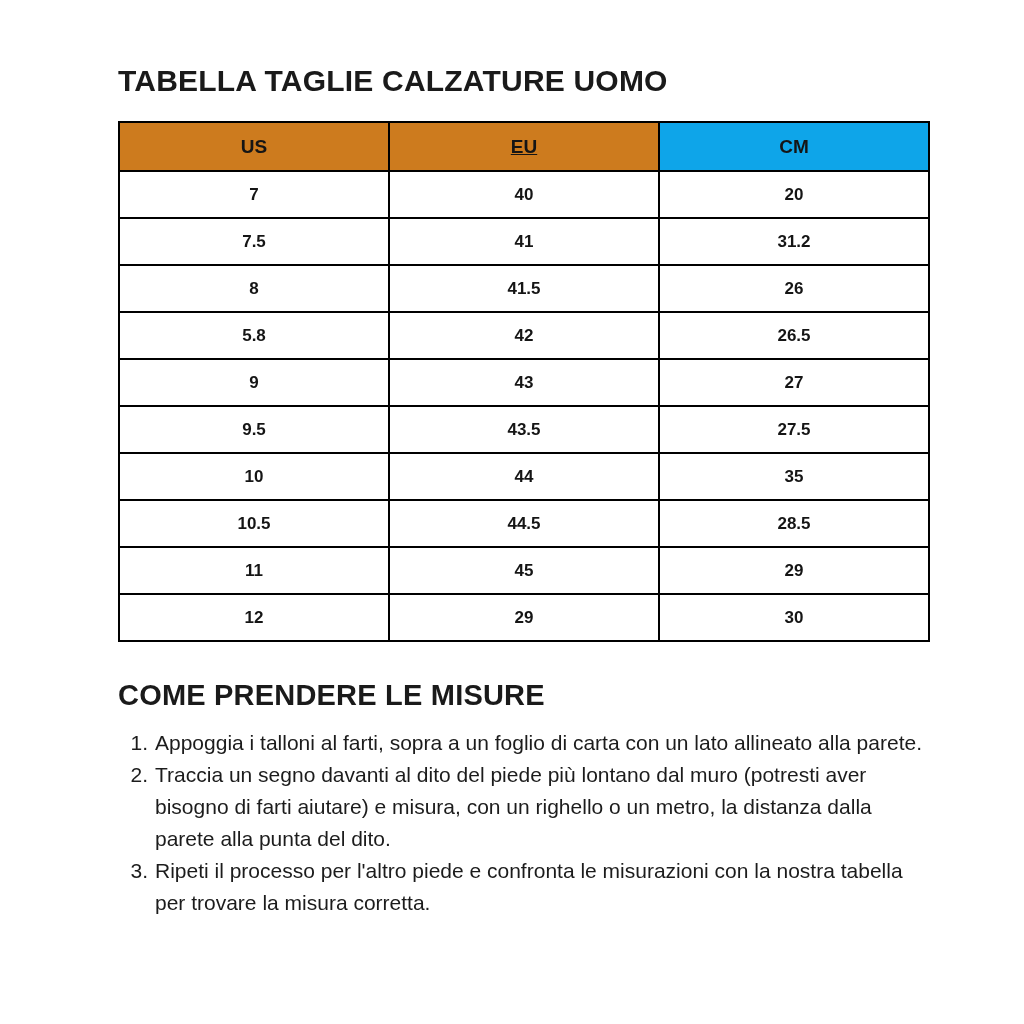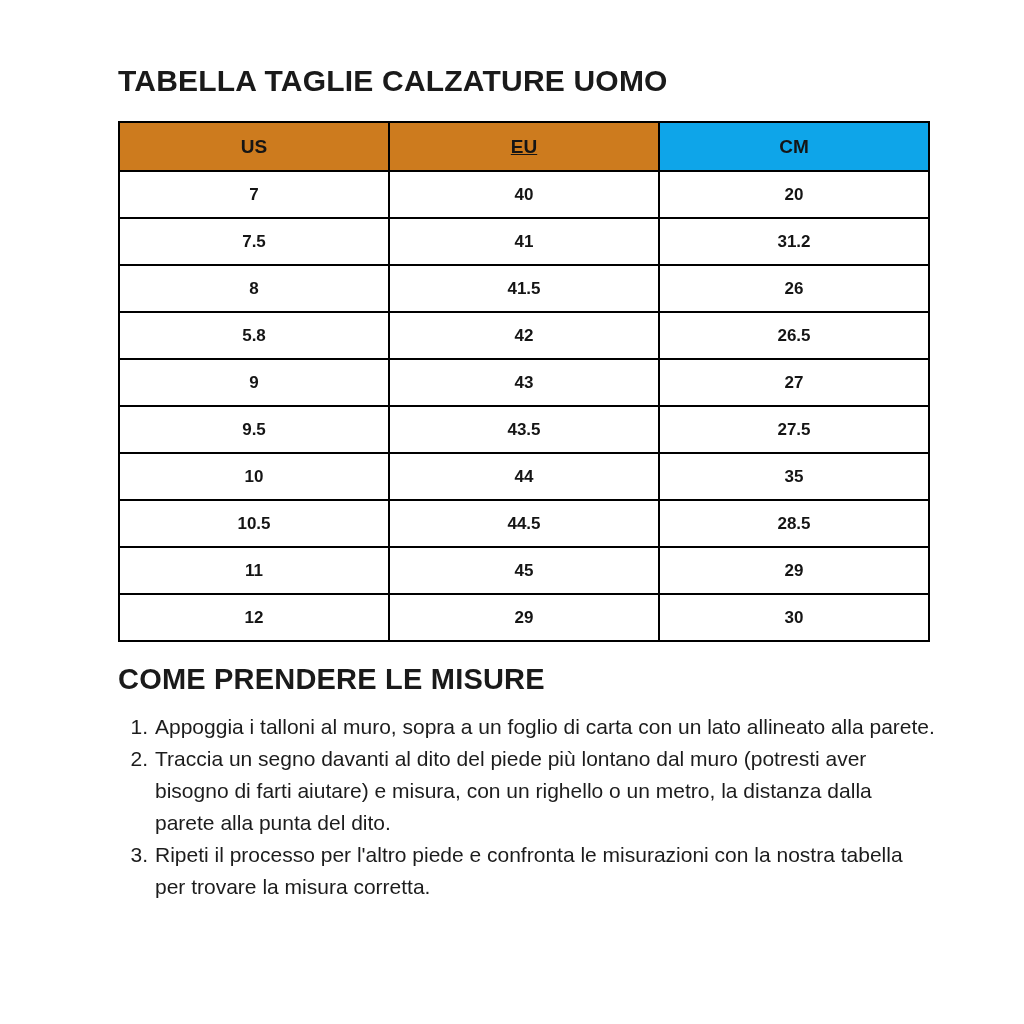--- a/index.html
+++ b/index.html
@@ -47,21 +47,21 @@
   table.size-table th {
     height: 47px;
     font-size: 19px;
   }
   table.size-table td {
     height: 45px;
     font-size: 17px;
     background: #ffffff;
   }
   h2.section-title {
-    margin: 22px 0 0 0;
+    margin: 38px 0 0 0;
     font-size: 29px;
     font-weight: bold;
     line-height: 30px;
     letter-spacing: 0.2px;
     color: #1a1a1a;
     white-space: nowrap;
   }
   .steps {
     margin-top: 17px;
     width: 818px;
@@ -145,21 +145,21 @@
           <td>30</td>
         </tr>
       </tbody>
   </table>
 
   <h2 class="section-title">COME PRENDERE LE MISURE</h2>
 
   <div class="steps" id="steps">
       <div class="step">
         <span class="step-num">1.</span>
-        <span class="step-text">Appoggia i talloni al muro, sopra a un foglio di carta con un lato allineato alla parete.</span>
+        <span class="step-text">Appoggia i talloni al farti, sopra a un foglio di carta con un lato allineato alla parete.</span>
       </div>
       <div class="step">
         <span class="step-num">2.</span>
         <span class="step-text">Traccia un segno davanti al dito del piede più lontano dal muro (potresti aver bisogno di farti aiutare) e misura, con un righello o un metro, la distanza dalla parete alla punta del dito.</span>
       </div>
       <div class="step">
         <span class="step-num">3.</span>
         <span class="step-text">Ripeti il processo per l'altro piede e confronta le misurazioni con la nostra tabella per trovare la misura corretta.</span>
       </div>
     </div>

